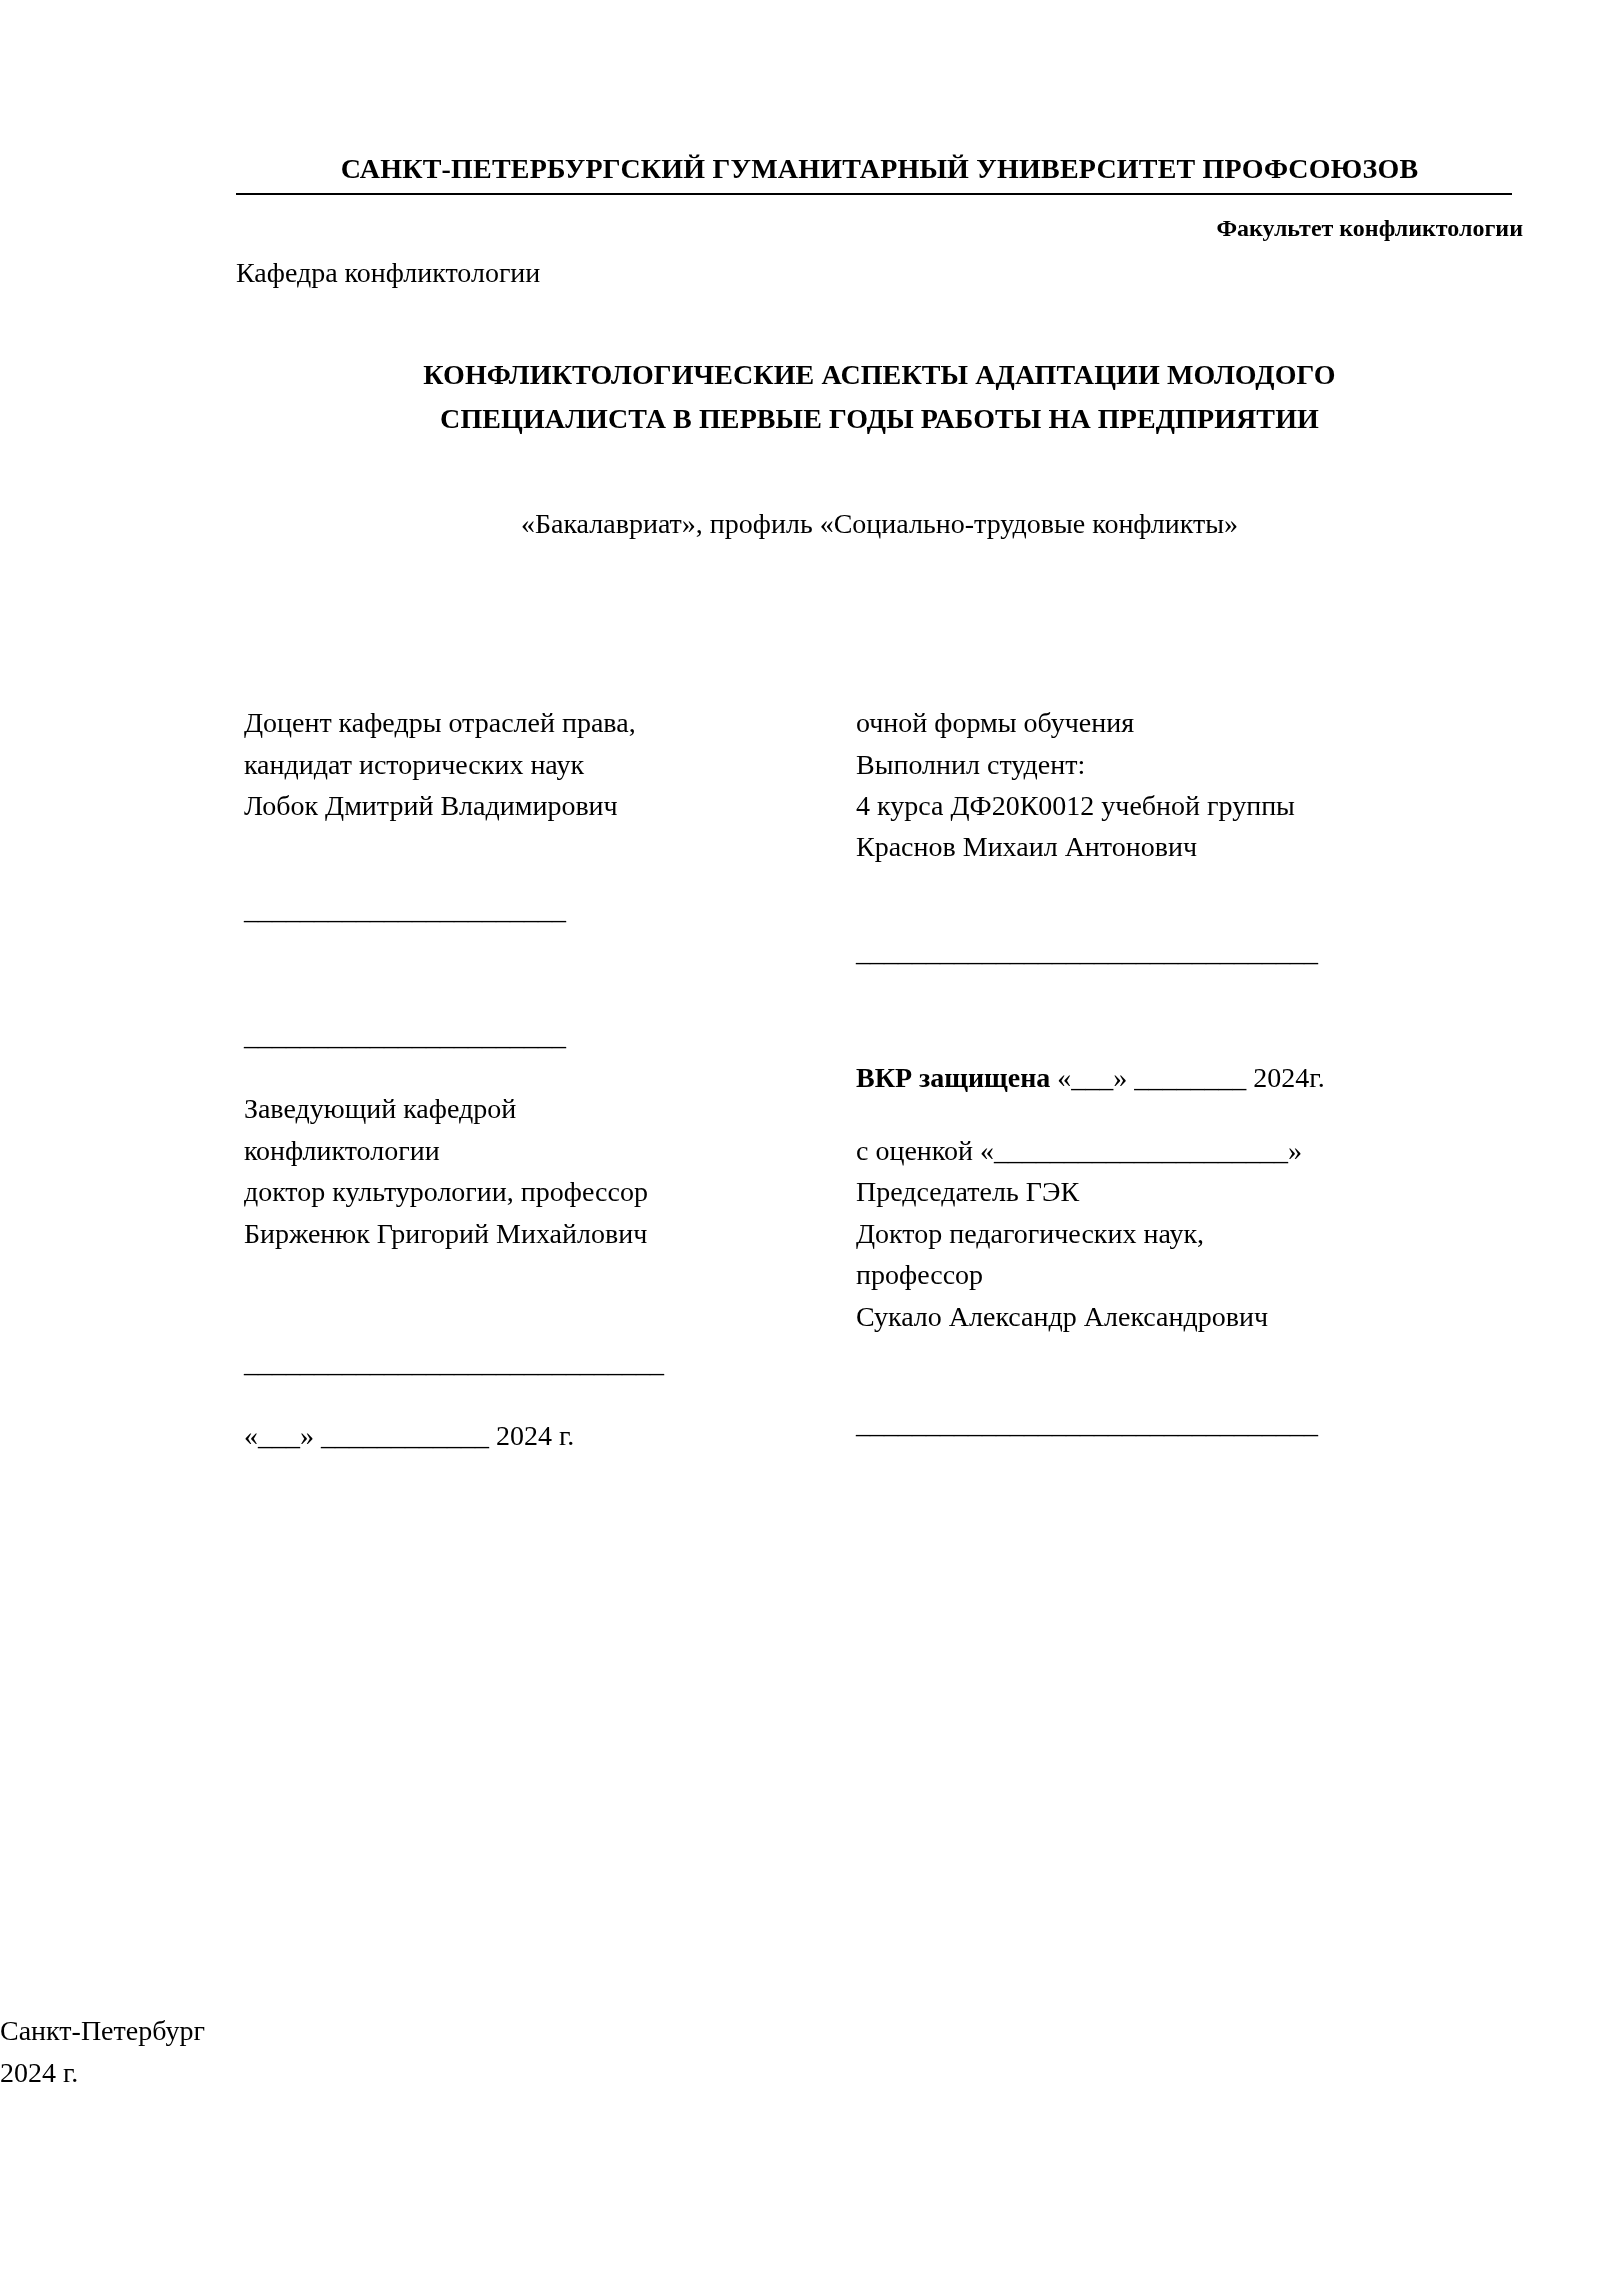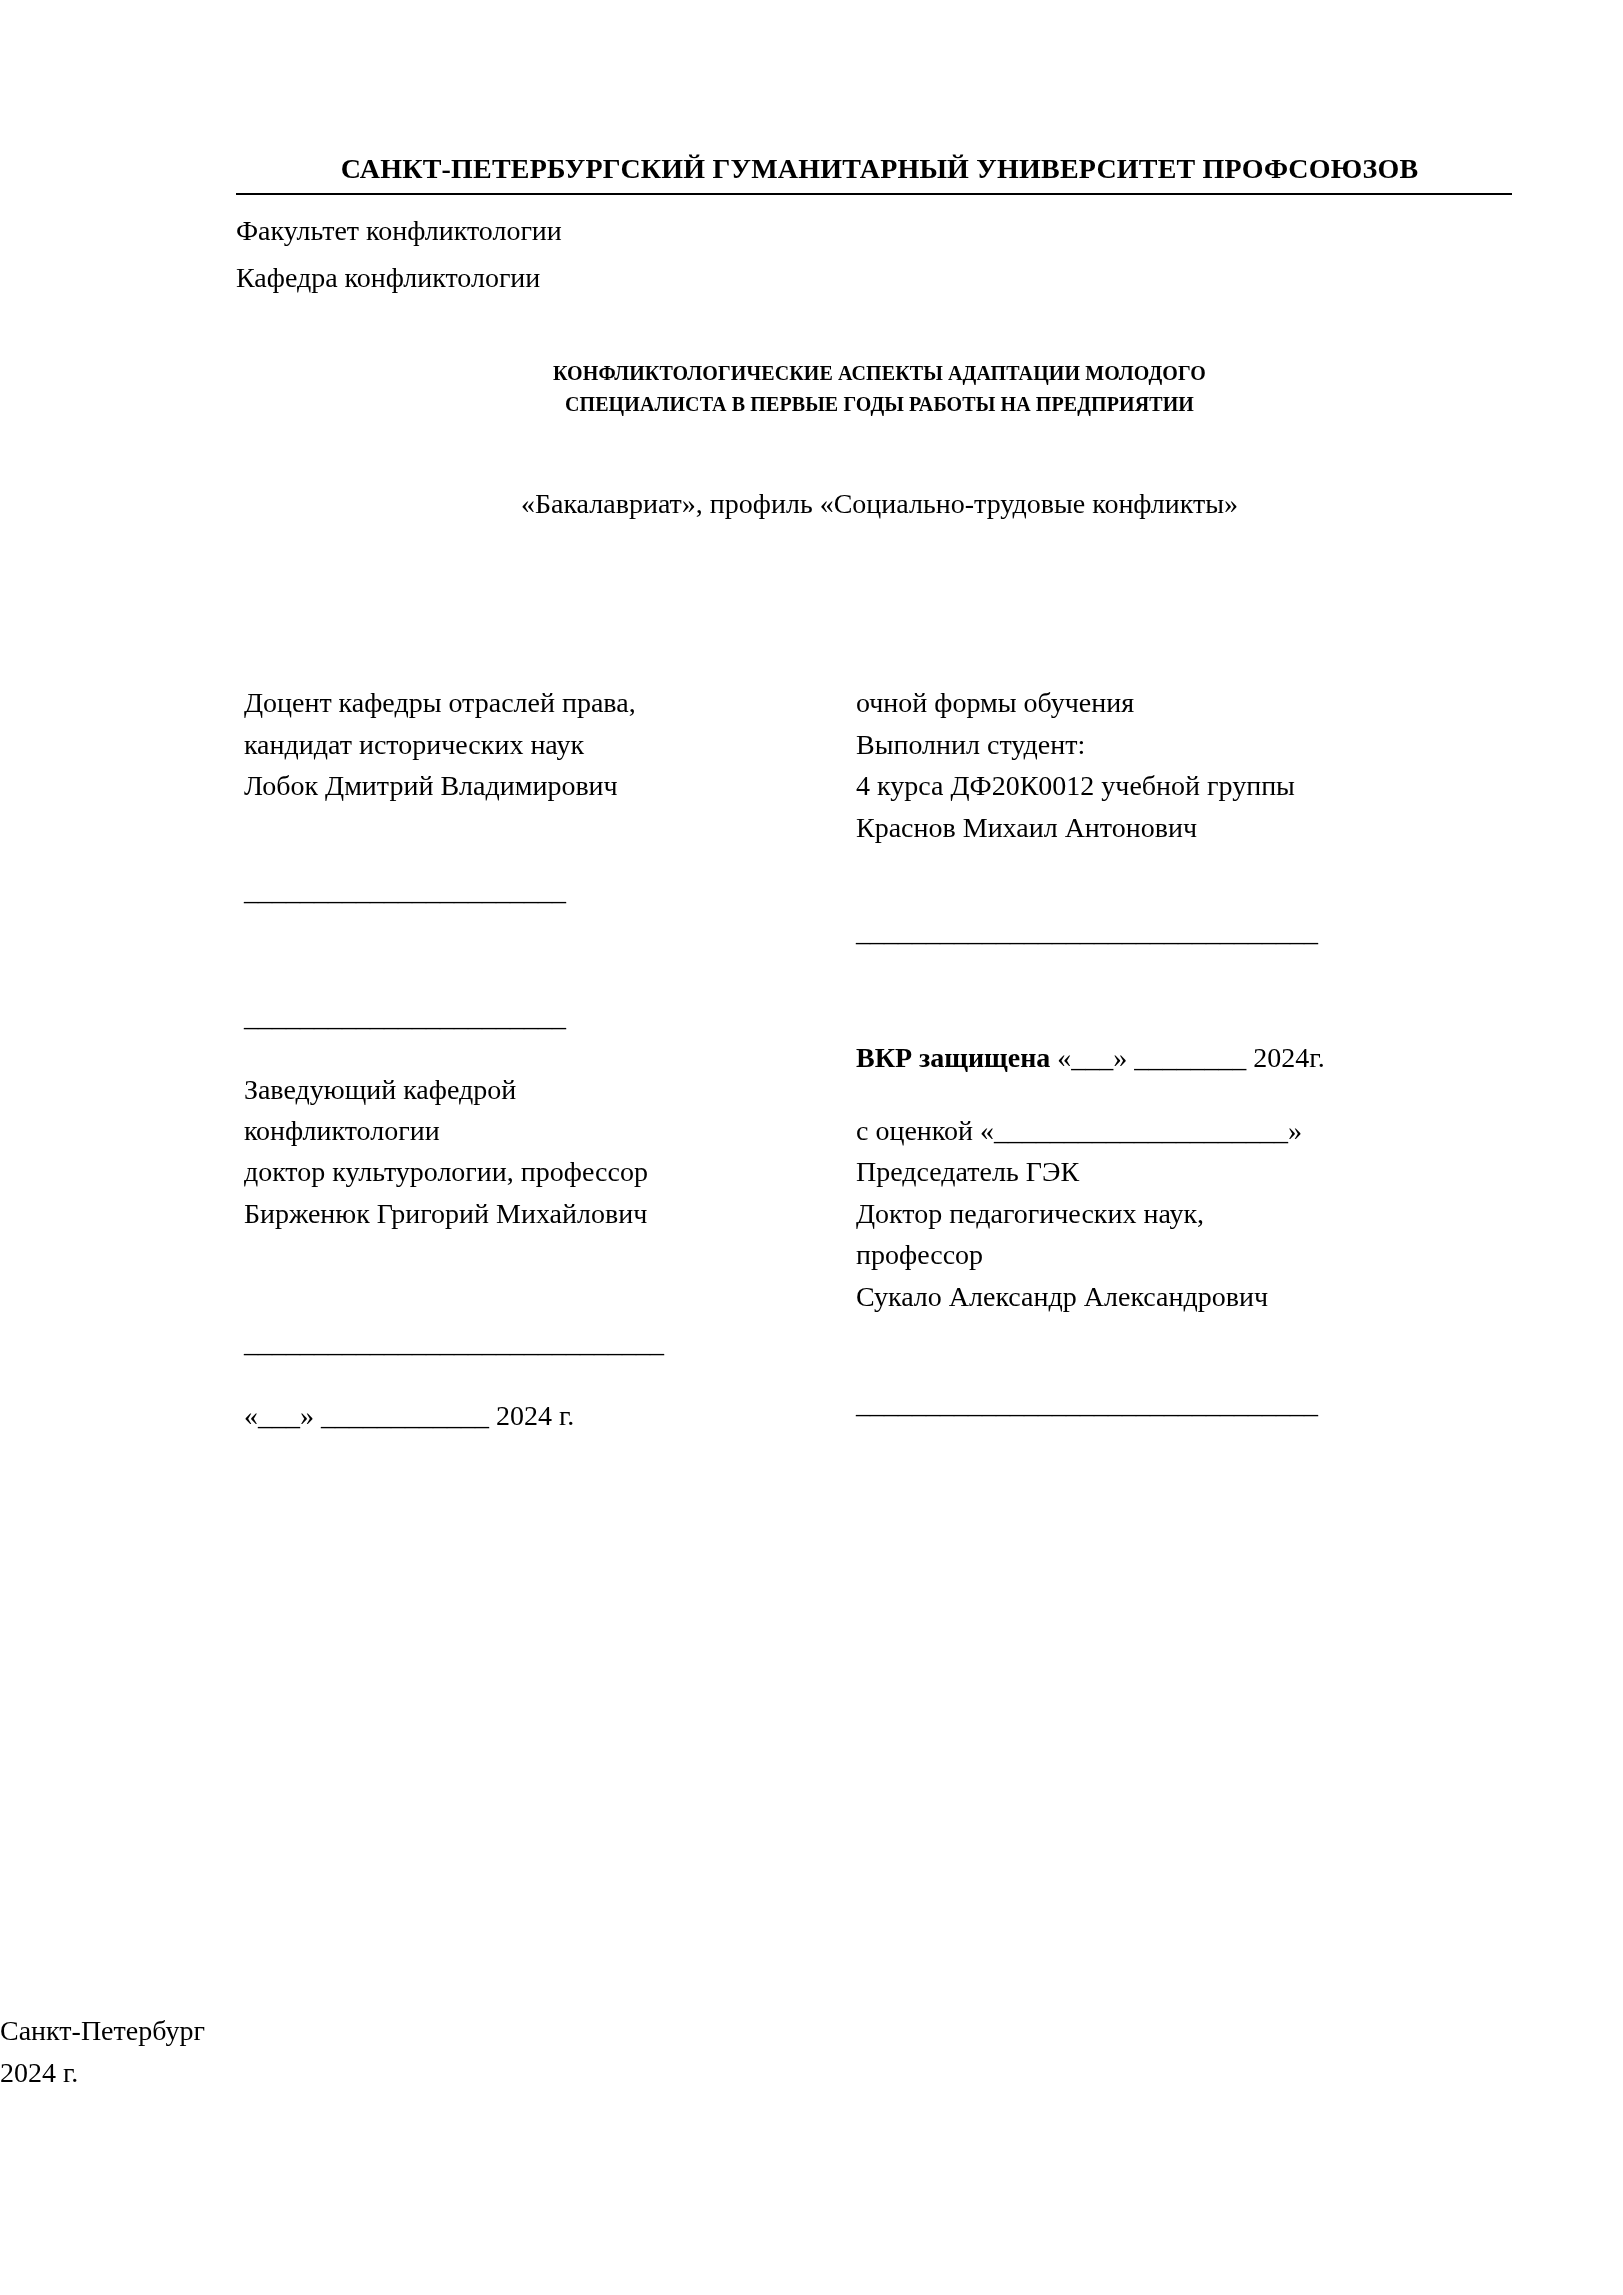--- a/index.html
+++ b/index.html
@@ -37,42 +37,43 @@
     letter-spacing: 0.2px;
     white-space: nowrap;
   }
   .univ-rule {
     border-bottom: 2.4px solid #000;
     width: 1276px;
     margin-top: 7.9px;
   }
 
   .faculty {
-    font-size: 28px;
-    text-align: left;
+    font-size: 24px;
+    text-align: right;
     margin-top: 20.4px;
+    font-weight: bold;
   }
   .department {
     font-size: 28px;
     text-align: left;
     margin-top: 15px;
     padding-right: 7.9px;
   }
 
   .doc-type {
     font-weight: bold;
     font-size: 28px;
     text-align: center;
     margin-top: 104px;
     letter-spacing: 0.2px;
   }
 
   .thesis-title {
     font-weight: bold;
-    font-size: 20px;
+    font-size: 28px;
     text-align: center;
     line-height: 1.55;
     margin-top: 64px;
     letter-spacing: 0.1px;
   }
 
   .direction {
     font-size: 28px;
     text-align: center;
     line-height: 1.5;

